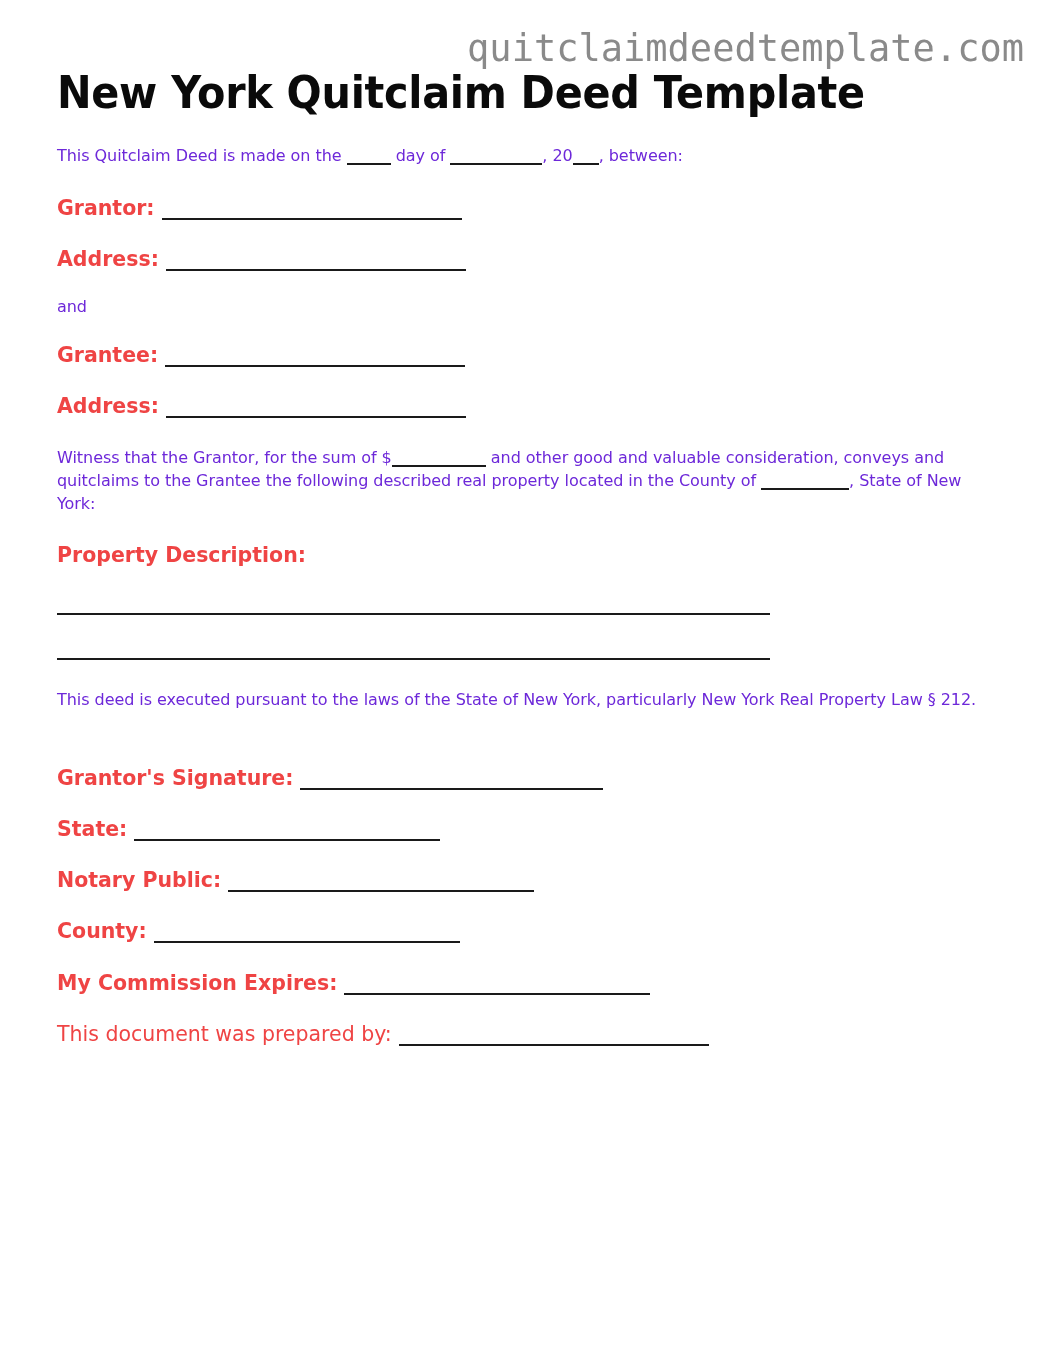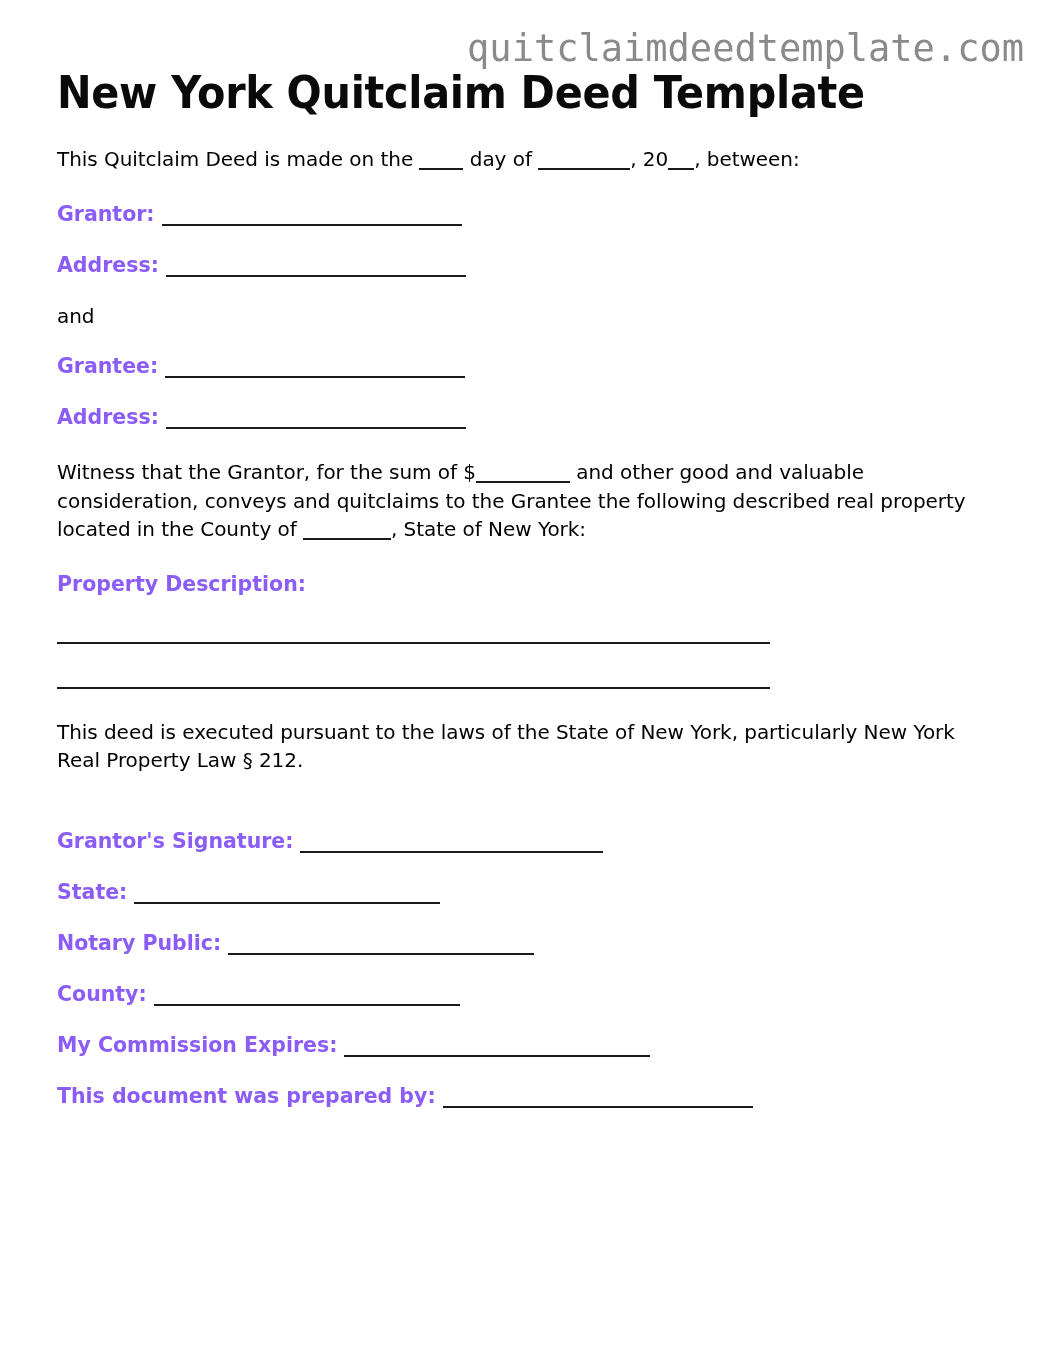--- a/index.html
+++ b/index.html
@@ -55,42 +55,42 @@
   }
 
   
   .body-wrap {
     padding-top: 28px;
     width: 940px;
   }
 
   p.para {
     margin: 0 0 0 0;
-    font-size: 20px;
+    font-size: 16px;
     line-height: 1.42;
-    color: #000000;
+    color: #6d28d9;
     letter-spacing: -0.05px;
   }
 
   .spacer-sm { height: 22px; }
   .spacer-md { height: 26px; }
 
   
   .field-row {
     font-size: 20.5px;
     line-height: 1.42;
     margin: 0;
     white-space: nowrap;
-    color: #8b5cf6;
+    color: #ef4444;
   }
   .field-row .lbl {
     font-weight: bold;
   }
   .field-row .lbl-plain {
-    font-weight: bold;
+    font-weight: normal;
   }
   .rule {
     display: inline-block;
     vertical-align: -5px;
     border-bottom: 2px solid #1a1a1a;
     height: 0;
     margin-left: 7px;
   }
 
   

